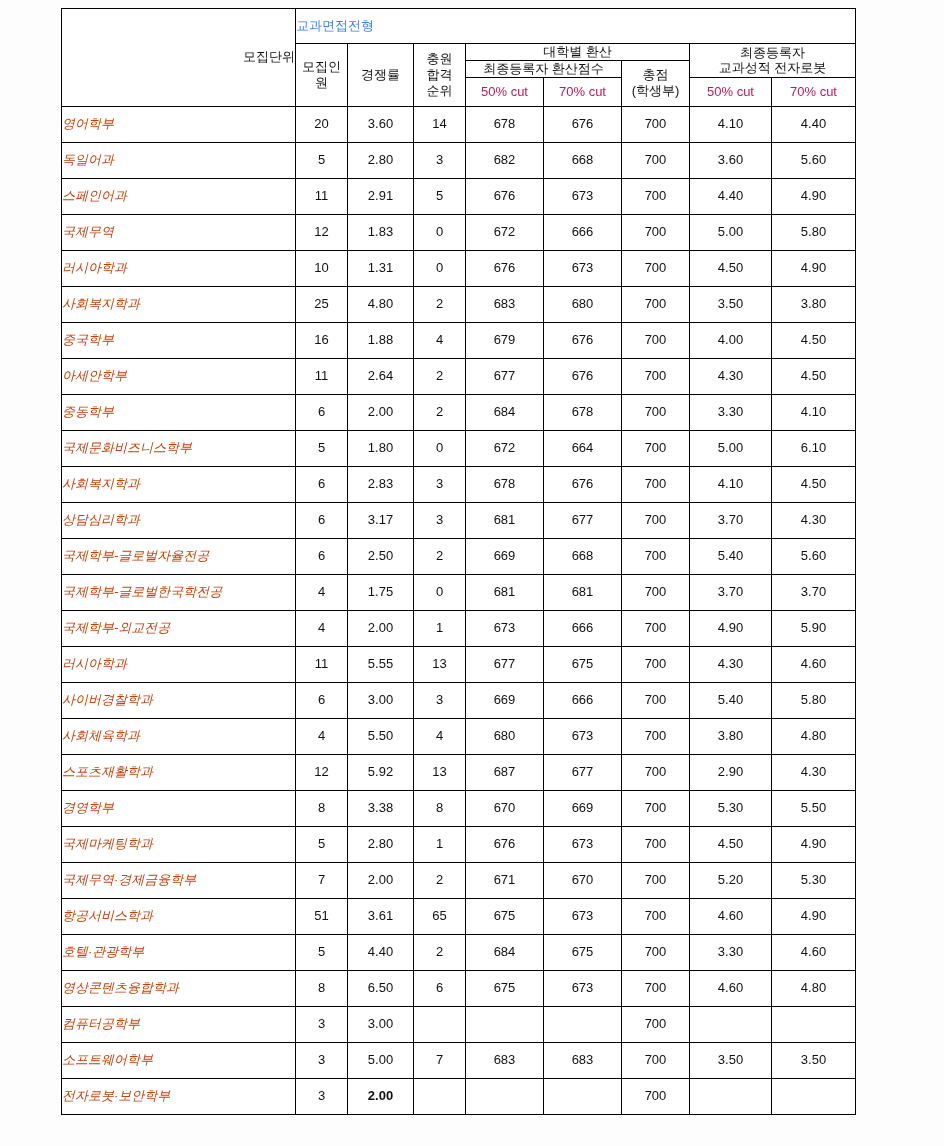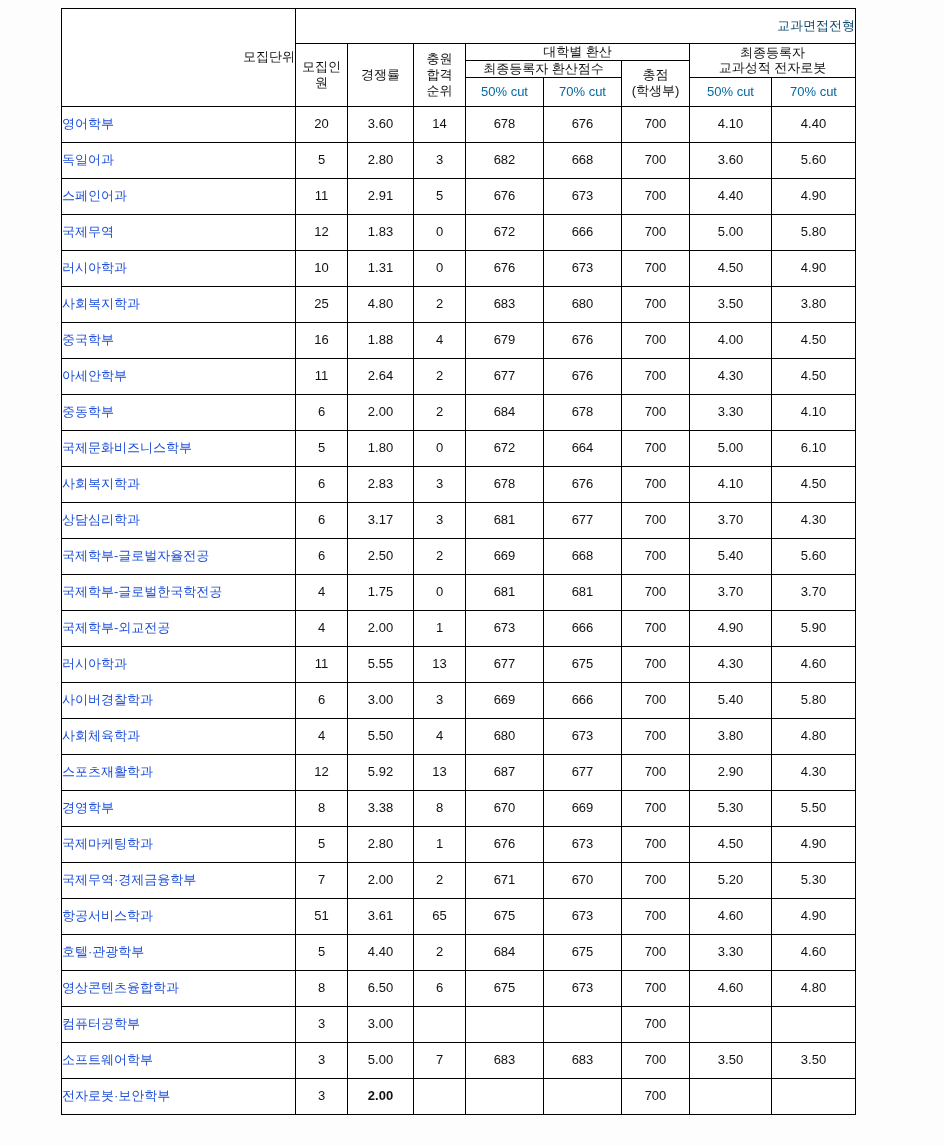--- a/index.html
+++ b/index.html
@@ -42,51 +42,52 @@
     line-height: 1.22;
   }
   
   th.h-unit {
     text-align: right;
     font-size: 14px;
     font-weight: bold;
     color: #111111;
   }
   th.h-track {
-    text-align: right;
+    text-align: left;
     font-size: 14px;
     font-weight: bold;
-    color: #0c4a6e;
+    color: #3b82f6;
     height: 34px;
   }
   th.h-sub {
     text-align: center;
     font-size: 13.5px;
     font-weight: bold;
     color: #111111;
     padding: 2px 1px;
   }
   th.h-cut {
     text-align: center;
     font-size: 12.5px;
     font-weight: normal;
-    color: #0369a1;
+    color: #be185d;
     height: 28px;
   }
   th.h-stack {
     line-height: 1.45;
   }
   
   td.unit {
     text-align: left;
     padding-left: 7px;
     font-size: 13.5px;
-    color: #1d4ed8;
+    color: #c2410c;
     height: 35px;
     white-space: nowrap;
+    font-style: italic;
   }
   td.num {
     text-align: center;
     font-size: 13.5px;
     color: #111111;
     height: 35px;
   }
   td.num.bold {
     font-weight: bold;
   }

